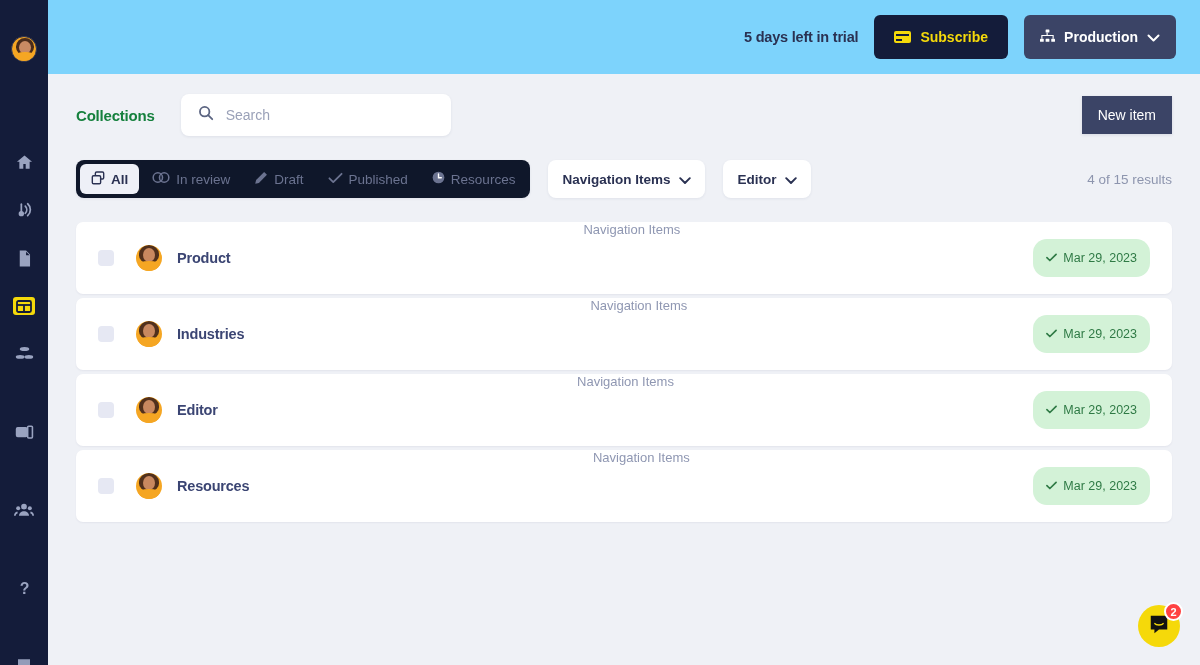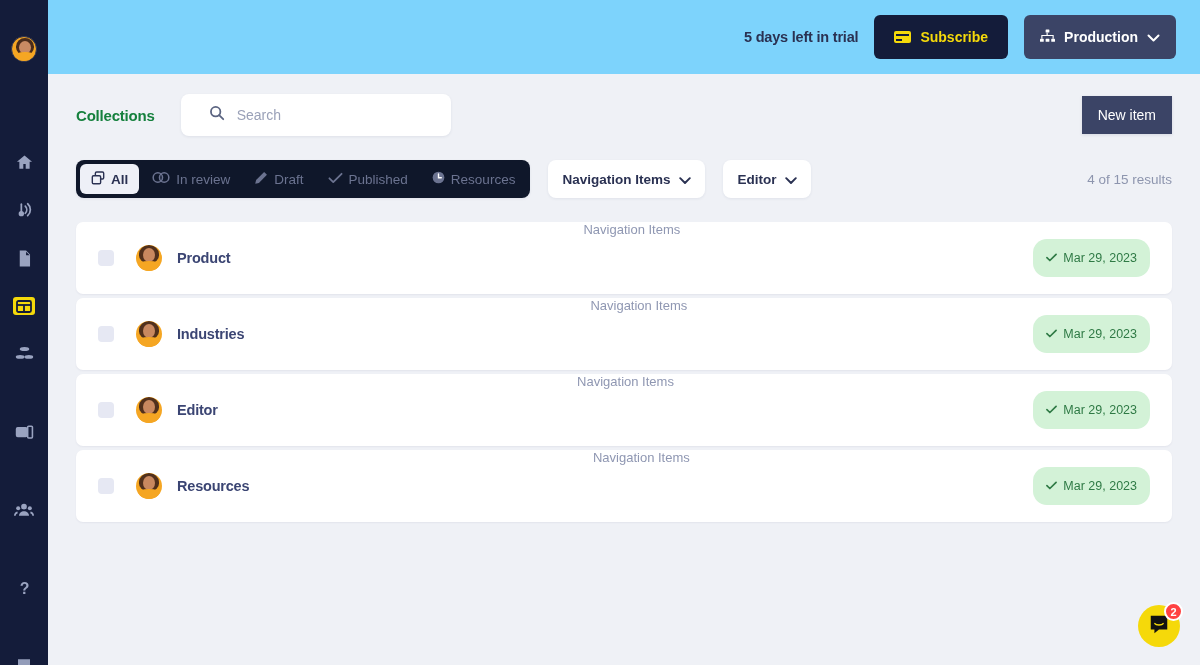--- a/index.html
+++ b/index.html
@@ -83,21 +83,21 @@
 
   
   .content { flex: 1; padding: 0 28px; position: relative; }
 
   .header-row {
     display: flex; align-items: center; height: 74px; padding-top: 8px;
   }
   .page-title { font-size: 15px; font-weight: bold; color: #15803d; letter-spacing: -0.2px; }
   .search-wrap {
     margin-left: 26px; width: 270px; height: 42px; background: #fff;
-    border-radius: 8px; display: flex; align-items: center; padding: 0 28px;
+    border-radius: 8px; display: flex; align-items: center; padding: 0 17px;
     box-shadow: 0 1px 3px rgba(30,40,80,0.08);
   }
   .search-wrap svg { color: #5b6481; flex: 0 0 auto; }
   .search-input {
     border: none; outline: none; margin-left: 12px; font-size: 14px;
     color: #2a3152; background: transparent; width: 100%;
     font-family: "Liberation Sans", sans-serif;
   }
   .search-input::placeholder { color: #9aa1b8; }
   .btn-new {

